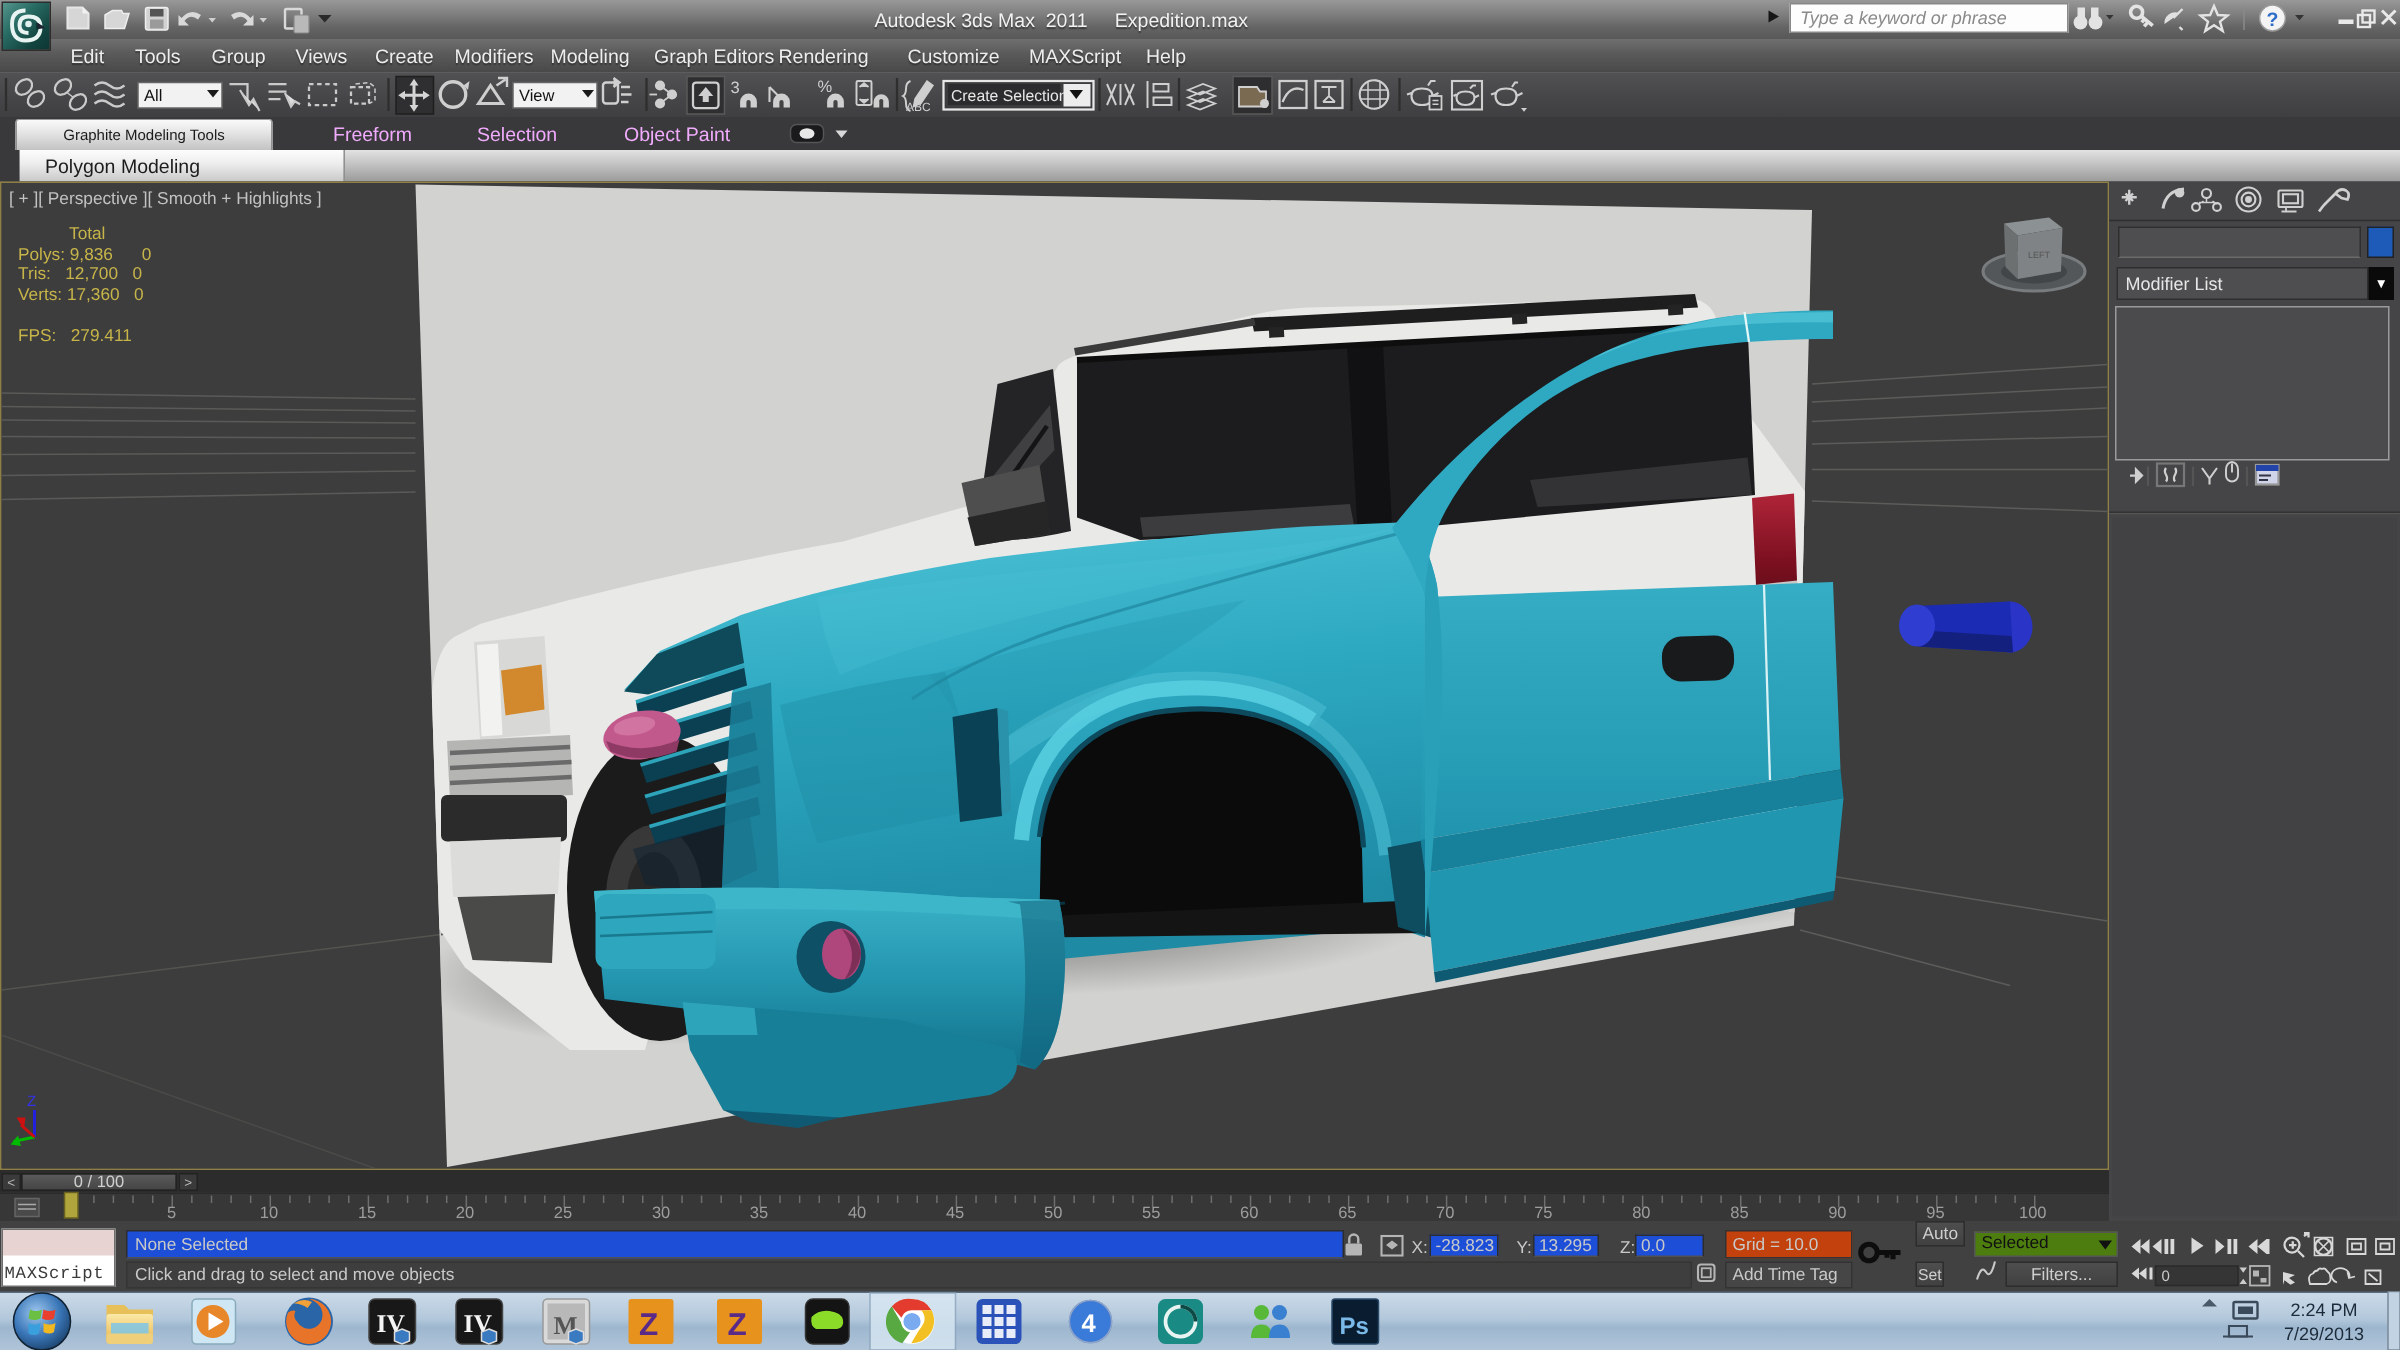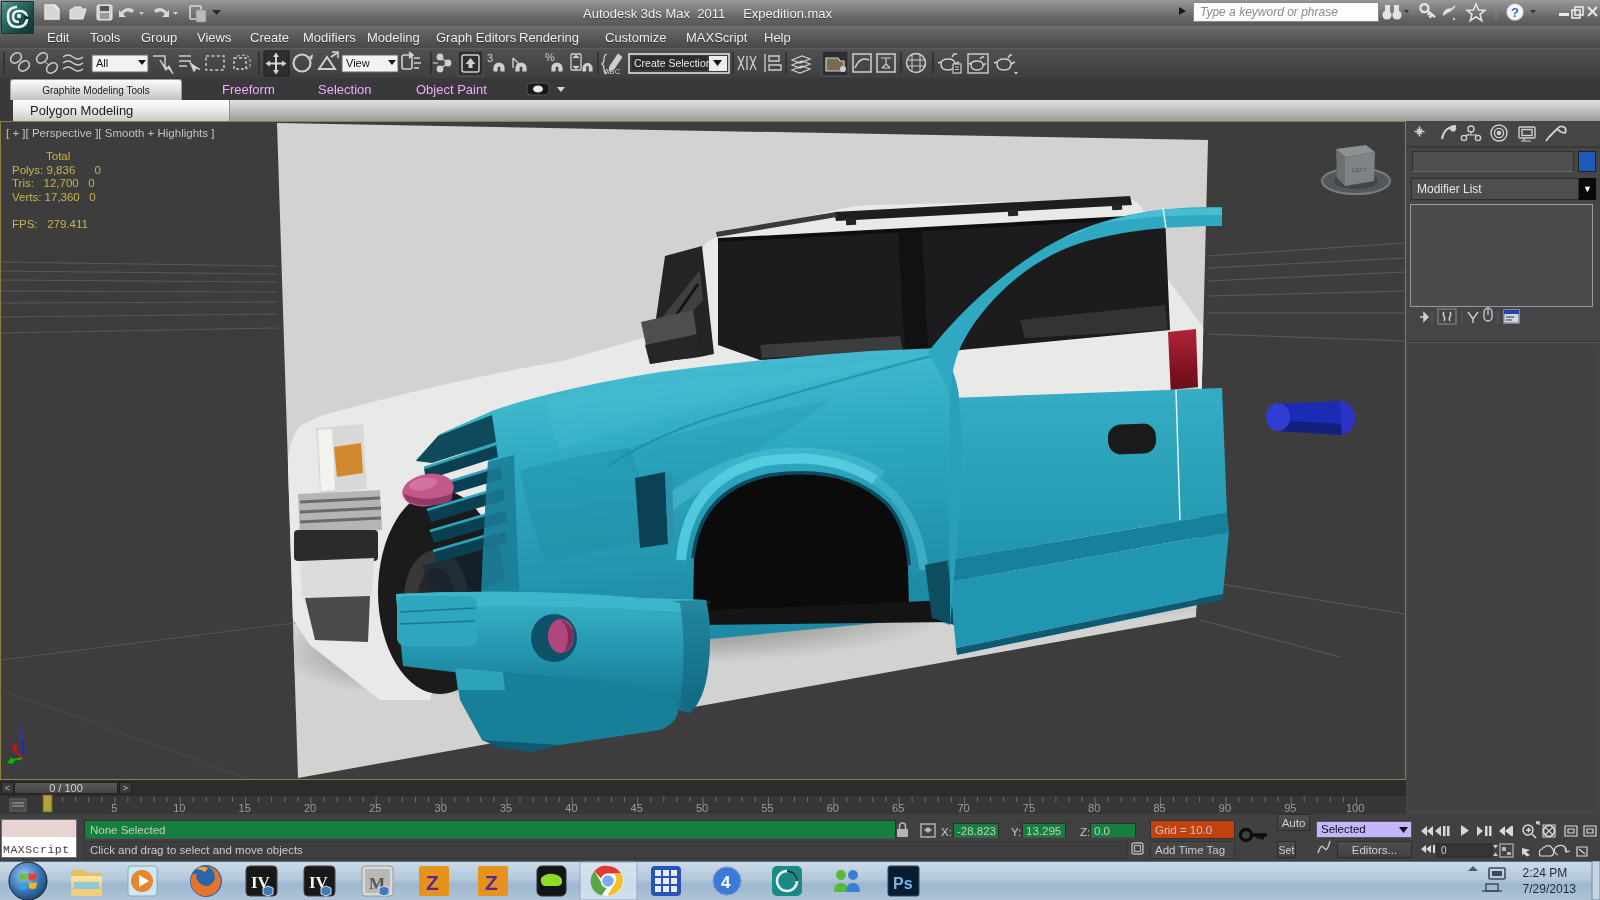--- a/index.html
+++ b/index.html
@@ -76,30 +76,30 @@
   border:1px solid #222; color:#bbb; font-size:9px; text-align:center;
   line-height:11px; }
 #ruler { left:0; top:795px; width:1406px; height:19px; background:#373737;
   border-top:1px solid #2a2a2a; }
 #statusbar { left:0; top:814px; width:1600px; height:47px; background:#414141; }
 #msbox { left:1px; top:819px; width:76px; height:39px; background:#fff;
   border:1px solid #6e6e6e; }
 #msbox-pink { left:2px; top:820px; width:74px; height:17px; background:#e8d3d3; }
 #msbox-label { left:3px; top:843px; color:#3a3a3a; font-size:11.5px;
   font-family:"Liberation Mono",monospace; letter-spacing:0.5px; }
-.sfield { position:absolute; background:#15803d; border:1px solid #2d2d2d;
+.sfield { position:absolute; background:#1d4ed8; border:1px solid #2d2d2d;
   border-bottom-color:#505050; color:#c9c9c9; font-size:11.5px; }
 .sbtn { position:absolute; background:linear-gradient(#4e4e4e,#414141);
   border:1px solid #2d2d2d; color:#cfcfcf; font-size:11.5px; text-align:center; }
 
 
 #taskbar { left:0; top:861px; width:1600px; height:39px;
   background:linear-gradient(#cbdaE8,#b3c8db 45%,#9db7cf 60%,#b0c4d8);
   border-top:1px solid #5a6b7c; }
-#tray-time { right:24px; top:865px; color:#1c2b3a; font-size:12px; text-align:left; line-height:16px; }
+#tray-time { right:24px; top:865px; color:#1c2b3a; font-size:12px; text-align:center; line-height:16px; }
 </style>
 </head>
 <body>
 <div id="stage">
 
   <div id="titlebar" class="abs"></div>
   <div id="menubar" class="abs"></div>
   <div id="appbtn" class="abs"></div>
   <div id="titletext" class="abs">Autodesk 3ds Max&nbsp; 2011&nbsp;&nbsp;&nbsp;&nbsp;&nbsp;Expedition.max</div>
   <div id="searchbox" class="abs">Type a keyword or phrase</div>
@@ -741,22 +741,22 @@
   <div class="abs" style="left:941px;top:826px;color:#c9c9c9;font-size:11.5px;">X:</div>
   <div class="sfield abs" style="left:953px;top:823px;width:46px;height:15px;line-height:14px;padding-left:3px;">-28.823</div>
   <div class="abs" style="left:1011px;top:826px;color:#c9c9c9;font-size:11.5px;">Y:</div>
   <div class="sfield abs" style="left:1022px;top:823px;width:44px;height:15px;line-height:14px;padding-left:3px;">13.295</div>
   <div class="abs" style="left:1080px;top:826px;color:#c9c9c9;font-size:11.5px;">Z:</div>
   <div class="sfield abs" style="left:1090px;top:823px;width:46px;height:15px;line-height:14px;padding-left:3px;">0.0</div>
   <div class="abs" style="left:1150px;top:820px;width:85px;height:19px;background:#c2410c;border:1px solid #333;color:#c9c9c9;font-size:11.5px;line-height:18px;padding-left:4px;">Grid = 10.0</div>
   <div class="abs" style="left:1150px;top:841px;width:85px;height:18px;background:#464646;border:1px solid #333;color:#c9c9c9;font-size:11.5px;line-height:17px;padding-left:4px;">Add Time Tag</div>
   <div class="sbtn abs" style="left:1277px;top:814px;width:33px;height:17px;line-height:16px;">Auto</div>
   <div class="sbtn abs" style="left:1277px;top:841px;width:19px;height:17px;line-height:16px;font-size:10.5px;">Set K.</div>
-  <div class="abs" style="left:1316px;top:821px;width:96px;height:17px;background:#c4b5fd;border:1px solid #555;color:#111;font-size:11.5px;line-height:15px;padding-left:4px;">Selected</div>
-  <div class="sbtn abs" style="left:1337px;top:841px;width:75px;height:17px;line-height:16px;">Editors...</div>
+  <div class="abs" style="left:1316px;top:821px;width:96px;height:17px;background:#4d7c0f;border:1px solid #555;color:#111;font-size:11.5px;line-height:15px;padding-left:4px;">Selected</div>
+  <div class="sbtn abs" style="left:1337px;top:841px;width:75px;height:17px;line-height:16px;">Filters...</div>
   <svg class="abs" style="left:890px;top:814px;z-index:6" width="710" height="47" viewBox="890 814 710 47">
 
     <rect x="897" y="829" width="11" height="8" rx="1" fill="#b5b5b5"></rect>
     <path d="M899.5,829 v-3 a3,3 0 0 1 6,0 v3" stroke="#b5b5b5" stroke-width="1.6" fill="none"></path>
 
     <rect x="921" y="824" width="14" height="13" fill="none" stroke="#b5b5b5" stroke-width="1.4"></rect>
     <path d="M924,830 l4,-3 4,3 -4,3 z" fill="#b5b5b5"></path>
 
     <rect x="1132" y="843" width="11" height="11" rx="2" fill="none" stroke="#b5b5b5" stroke-width="1.4"></rect>
     <rect x="1134.5" y="845.5" width="6" height="6" fill="none" stroke="#b5b5b5" stroke-width="1.2"></rect>

